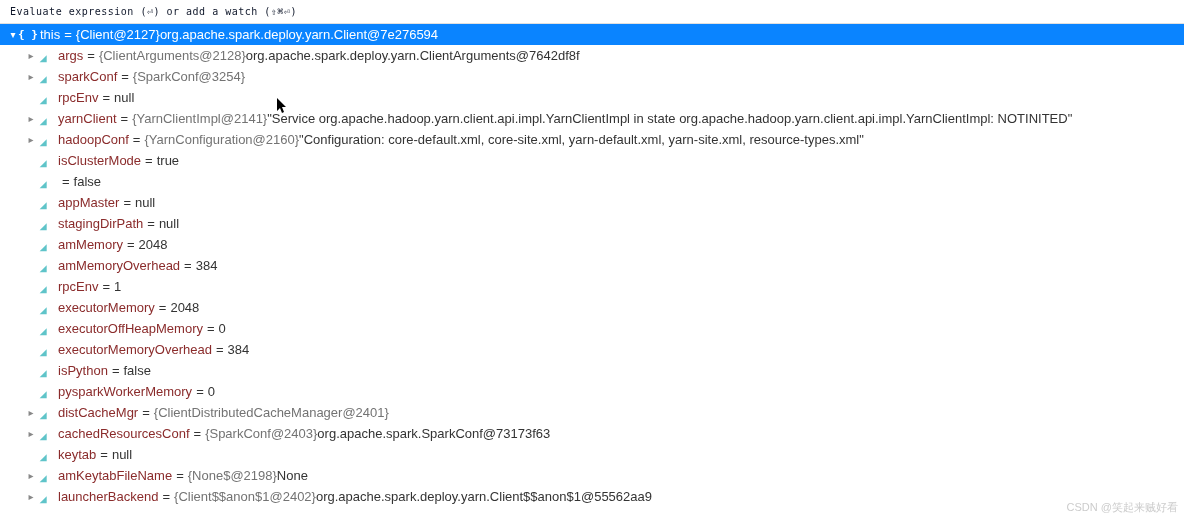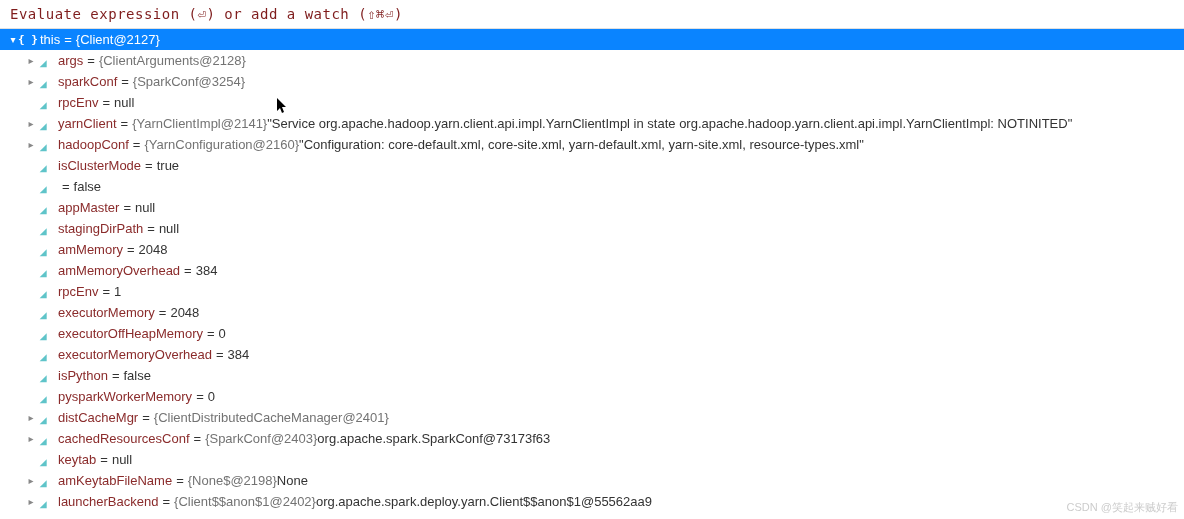--- a/index.html
+++ b/index.html
@@ -5,23 +5,23 @@
     * { box-sizing: border-box; margin: 0; padding: 0; }
     body {
       font-family: "Helvetica Neue", Arial, sans-serif;
       font-size: 13px;
       background: #fff;
       color: #333;
       width: 1184px;
     }
     .eval-bar {
       padding: 6px 10px;
-      color: #7f1d1d;
+      color: #0f172a;
       font-family: "Menlo", "Consolas", monospace;
-      font-size: 14px;
+      font-size: 10px;
       border-bottom: 1px solid #e0e0e0;
       letter-spacing: 0.5px;
     }
     .tree-row {
       display: flex;
       align-items: center;
       height: 21px;
       padding-left: 6px;
       white-space: nowrap;
       font-size: 13px;
@@ -110,30 +110,32 @@
 
 <div id="tree">
     <div class="tree-row selected">
       <span class="expander open">▾</span>
       <span class="icon">
         <span class="braces white">{ }</span>
       </span>
       <span class="name">this</span>
       <span class="eq">=</span>
       <span class="type">{Client@2127} </span>
+      <span class="val">org.apache.spark.deploy.yarn.Client@7e276594</span>
     </div>
     <div class="tree-row">
       <span class="indent"></span>
       <span class="expander">▸</span>
       <span class="icon">
         <span class="tag-icon"><span class="tag-icon-box"><span class="tag-icon-dot"></span></span></span>
       </span>
       <span class="name">args</span>
       <span class="eq">=</span>
       <span class="type">{ClientArguments@2128} </span>
+      <span class="val">org.apache.spark.deploy.yarn.ClientArguments@7642df8f</span>
     </div>
     <div class="tree-row">
       <span class="indent"></span>
       <span class="expander">▸</span>
       <span class="icon">
         <span class="tag-icon"><span class="tag-icon-box"><span class="tag-icon-dot"></span></span></span>
       </span>
       <span class="name">sparkConf</span>
       <span class="eq">=</span>
       <span class="type">{SparkConf@3254} </span>

